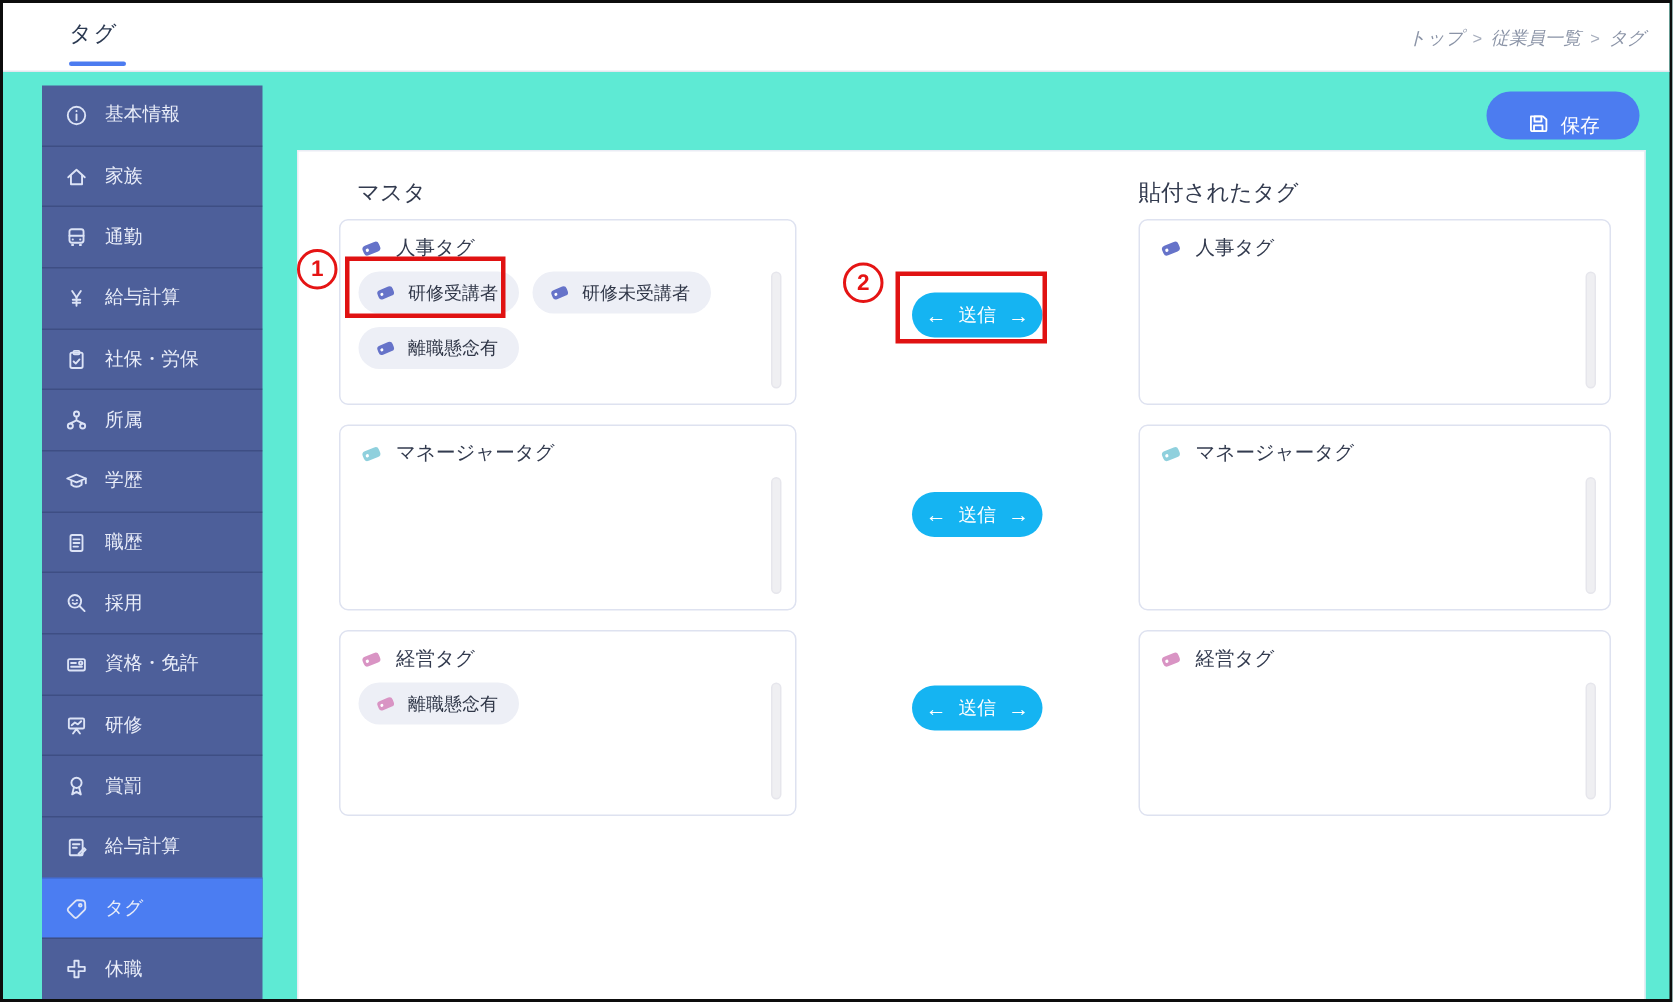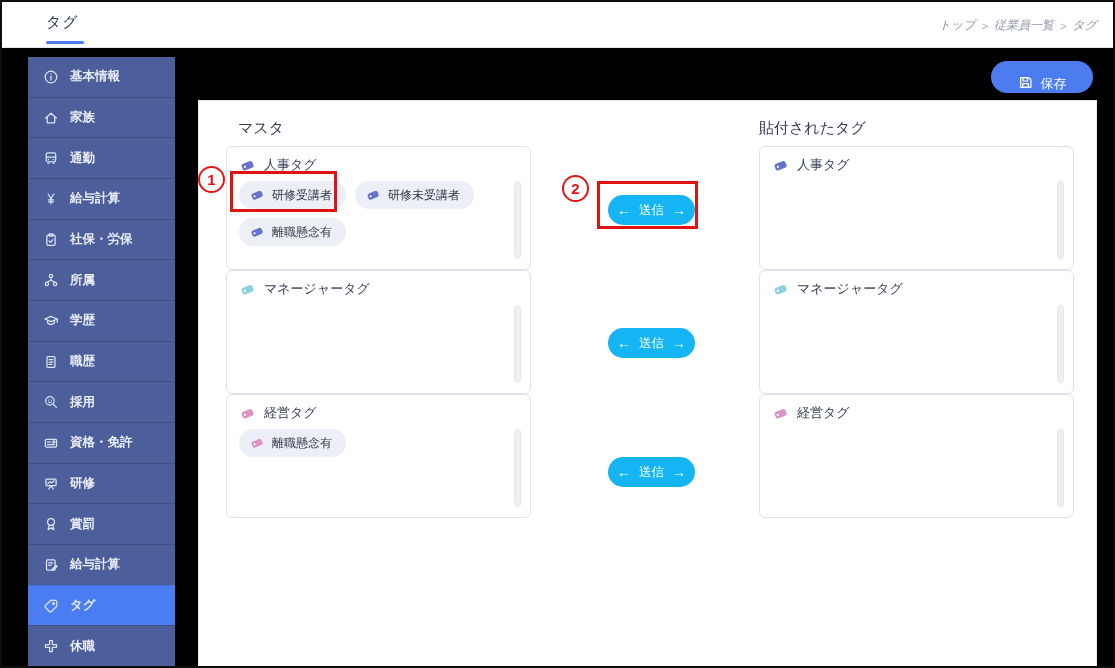--- a/index.html
+++ b/index.html
@@ -1,50 +1,50 @@
 <!DOCTYPE html>
 <html><head>
 <meta charset="utf-8">
 <style>
   * { margin:0; padding:0; box-sizing:border-box; }
   html,body { background:#cfd3dc; font-family:"Liberation Sans","DejaVu Sans",sans-serif; }
   .screen{
     position:relative; width:1115px; height:668px;
-    border:2px solid #0d0d0d; background:#000000; overflow:hidden;
+    border:2px solid #0d0d0d; background:#5eead4; overflow:hidden;
   }
   
   .header{ position:absolute; top:0; left:0; right:0; height:46px;
     background:#ffffff; border-bottom:1px solid #e4e7ef; }
   .page-title{ position:absolute; left:44px; top:11px; font-size:15px;
     color:#2c3a52; letter-spacing:1px; }
   .title-underline{ position:absolute; left:44px; top:39px; width:38px; height:3px;
     border-radius:2px; background:#4c7cf0; }
   .breadcrumb{ position:absolute; right:16px; top:15px; font-size:12px;
     color:#8b94a7; display:flex; gap:6px; align-items:center;font-style:italic; }
   .crumb-sep{ color:#a7aebd; font-size:11px; }
   
   .sidebar{ position:absolute; left:26px; top:55px; width:147px; bottom:0;
     background:#4d5f9a; display:flex; flex-direction:column; }
   .side-item{ flex:1 1 0; display:flex; align-items:center; gap:11px;
-    padding-left:15px; font-size:12.5px; color:#e9edf9; cursor:pointer;font-weight:bold; }
+    padding-left:15px; font-size:12.5px; color:#e9edf9; cursor:pointer; }
   .side-item + .side-item{ border-top:1px solid rgba(25,36,75,.28); }
   .side-item.active{ background:#4b7df2; border-top-color:rgba(25,36,75,.15); }
   .side-item svg{ flex:none; }
   
   .save-btn{ position:absolute; right:20px; top:59px; height:32px; min-width:102px;
     background:#4c7cf0; border:none; border-radius:16px; color:#fff; font-size:13px;
     display:flex; align-items:flex-end; justify-content:center; gap:8px;
     padding:0 18px; cursor:pointer; font-family:inherit; }
   
   .panel{ position:absolute; left:196px; right:16px; top:98px; bottom:0;
     background:#ffffff; border:1px solid #eaecf4; border-bottom:none; }
   .col-title{ position:absolute; top:18px; font-size:15px; color:#333b4f; }
   #master-title{ left:27px;margin-left:12px; }
   #attached-title{ left:560px;font-family:Liberation Mono, monospace; }
-  .col{ position:absolute; top:45px; display:flex; flex-direction:column; }
+  .col{ position:absolute; top:45px; display:flex; flex-direction:column; gap:13px; }
   #master-col{ left:27px; width:305px; }
   #attached-col{ left:560px; width:315px; }
   .group-box{ position:relative; height:124px; background:#fff;
     border:1px solid #dee2f0; border-radius:6px; overflow:hidden; }
   .group-head{ display:flex; align-items:center; gap:9px; padding:9px 13px 4px 13px;
     font-size:13px; color:#333b4f; }
   .group-body{ display:flex; flex-wrap:wrap; align-content:flex-start; gap:9px;
     padding:3px 26px 8px 12px; }
   .tag-pill{ display:inline-flex; align-items:center; gap:8px; height:28px;
     background:#edeff6; border-radius:14px; padding:0 14px 0 11px;

